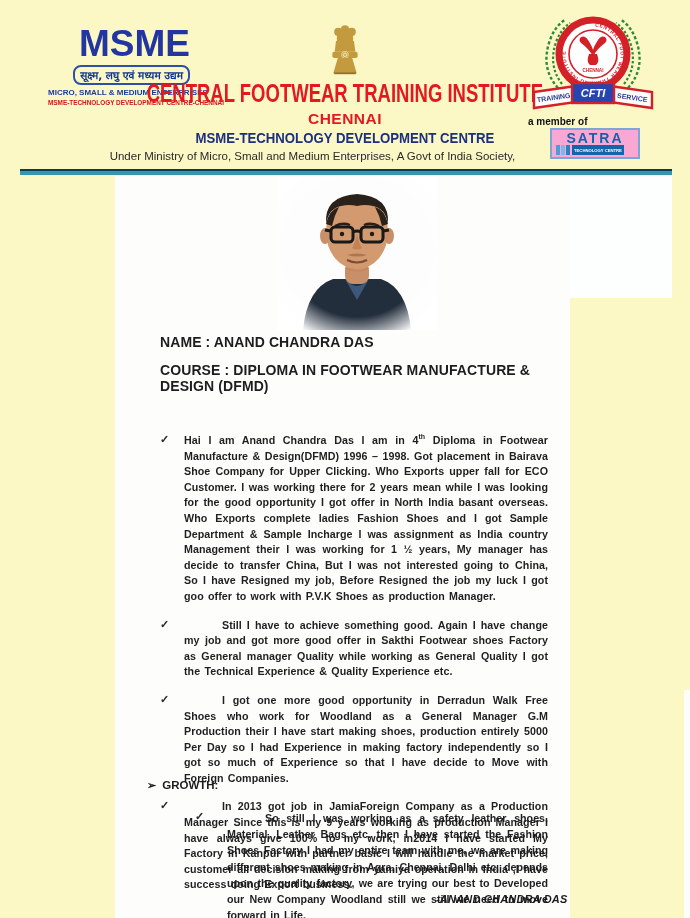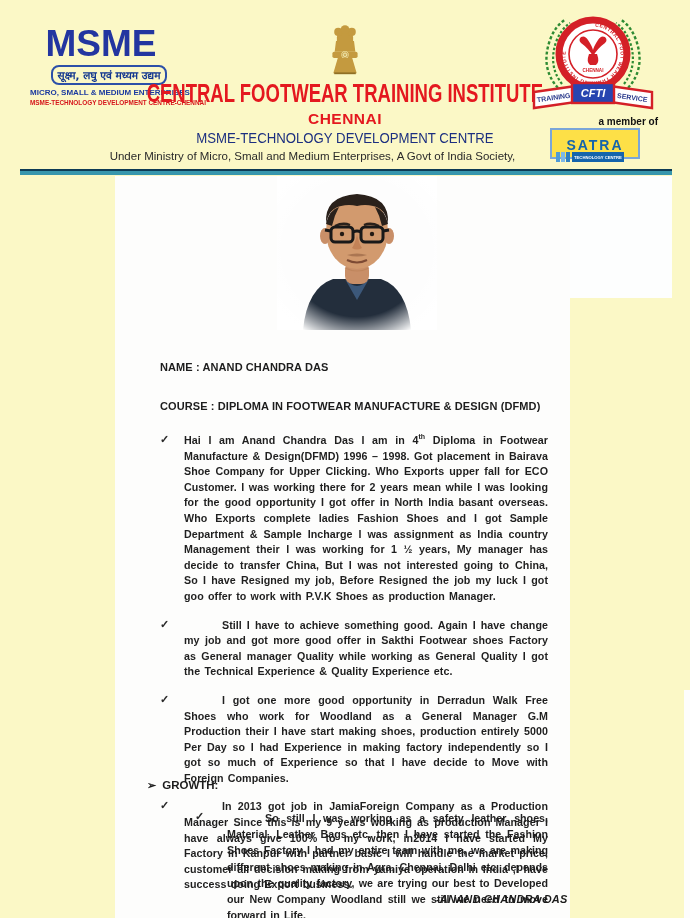--- a/index.html
+++ b/index.html
@@ -3,21 +3,21 @@
 <meta charset="utf-8">
 <style>
   * { margin:0; padding:0; box-sizing:border-box; }
   html,body { width:690px; height:918px; }
   body { font-family:"Liberation Sans", sans-serif; }
   #page {
     position:relative; width:690px; height:918px;
     background:#fbf8c6; overflow:hidden;
   }
   
-  .hdr-left { position:absolute; left:30px; top:26px; width:142px; text-align:center; }
+  .hdr-left { position:absolute; left:48px; top:26px; width:142px; text-align:right; }
   .msme-word {
     font-weight:900; font-size:37px; line-height:36px; color:#2336a0;
     letter-spacing:0px; transform:scaleY(1.02); font-family:"Liberation Sans",sans-serif;
   }
   .msme-hindi {
     display:inline-block; margin-top:3px; padding:1px 5px;
     border:2px solid #2c50a8; border-radius:8px;
     color:#12368f; font-weight:700; font-size:10.5px; white-space:nowrap;
     font-family:"DejaVu Sans", sans-serif;
     margin-left:16px;
@@ -31,39 +31,39 @@
     position:absolute; left:0; top:79px; width:690px; text-align:center;
     color:#e4181f; font-weight:700; font-size:25px; white-space:nowrap;
   }
   .hdr-title > span { display:inline-block; transform:scaleX(0.74); transform-origin:center; letter-spacing:0px; }
   .hdr-city {
     position:absolute; left:0; top:110px; width:690px; text-align:center;
     color:#e4181f; font-weight:700; font-size:15.5px; letter-spacing:0.5px;
   }
   .hdr-sub {
     position:absolute; left:0; top:129px; width:690px; text-align:center;
-    color:#1c2f80; font-weight:400; font-size:15px; white-space:nowrap;
+    color:#1c2f80; font-weight:700; font-size:15px; white-space:nowrap;
   }
   .hdr-sub > span { display:inline-block; transform:scaleX(0.88); transform-origin:center; }
   .hdr-ministry {
     position:absolute; left:0; top:150px; width:625px; text-align:center;
     color:#2a2a2a; font-size:11.5px; font-weight:400;
   }
   .rule {
     position:absolute; left:20px; top:169px; width:652px; height:6px;
     background:#3796ad; border-top:2px solid #0e3c55;
   }
 
   
   .seal-wrap { position:absolute; left:528px; top:10px; width:130px; }
-  .member-of { position:absolute; left:528px; top:116px; width:130px; text-align:right;
+  .member-of { position:absolute; left:528px; top:116px; width:130px; text-align:left;
     font-weight:700; font-size:10px; color:#111; }
   .satra-box {
     position:absolute; left:550px; top:128px; width:90px; height:31px;
-    background:#fde047; border:2px solid #7aa6d8; padding:8px 4px;
+    background:#f9a8d4; border:2px solid #7aa6d8; padding:1px 4px;
   }
   .satra-word { color:#1464ac; font-weight:900; font-size:14px; letter-spacing:2px; line-height:14px; text-align:center; }
   .satra-row { display:flex; align-items:stretch; gap:2px; height:10px; margin-top:0px; }
   .satra-bars { display:flex; gap:1px; }
   .satra-bars i { display:block; width:4px; height:10px; background:#4f9bd5; }
   .satra-bars i:nth-child(2){ background:#7db8e8; }
   .satra-bars i:nth-child(3){ background:#2f7fc0; }
   .satra-sub {
     background:#1464ac; color:#fff; font-size:4.2px; font-weight:700;
     line-height:5px; padding:0px 2px; display:flex; align-items:center;
@@ -72,21 +72,21 @@
   
   .white-band  { position:absolute; left:115px; top:176px; width:557px; height:122px; background:#fdfefe; }
   .white-main  { position:absolute; left:115px; top:176px; width:455px; height:742px; background:#fdfdfc; }
   .white-strip { position:absolute; left:684px; top:690px; width:6px; height:228px; background:#fdfdfc; }
 
   .photo {
     position:absolute; left:277px; top:176px; width:160px; height:154px;
     background:#fff; overflow:hidden;
   }
   .profile { position:absolute; left:160px; top:334px; width:400px; }
-  .profile div { margin-bottom:11.5px; font-size:11px; font-weight:700; color:#1d1d1d; letter-spacing:0.1px;margin-top:27px; }
+  .profile div { margin-bottom:11.5px; font-size:14px; font-weight:700; color:#1d1d1d; letter-spacing:0.1px; }
 
   .bullets { position:absolute; left:160px; top:433px; width:388px; }
   .bullet { display:flex; margin-bottom:13px; }
   .bullet .chk { width:24px; flex:0 0 24px; font-size:11px; color:#2a2a2a; font-weight:700; }
   .bullet .btxt {
     flex:1; text-align:justify; font-size:10.7px; font-weight:600;
     line-height:15.6px; color:#1f1f1f; word-spacing:1.2px; letter-spacing:0.05px;
   }
   .bullet .btxt.ind { text-indent:38px; }
   sup.s { font-size:7px; vertical-align:super; line-height:0; }

